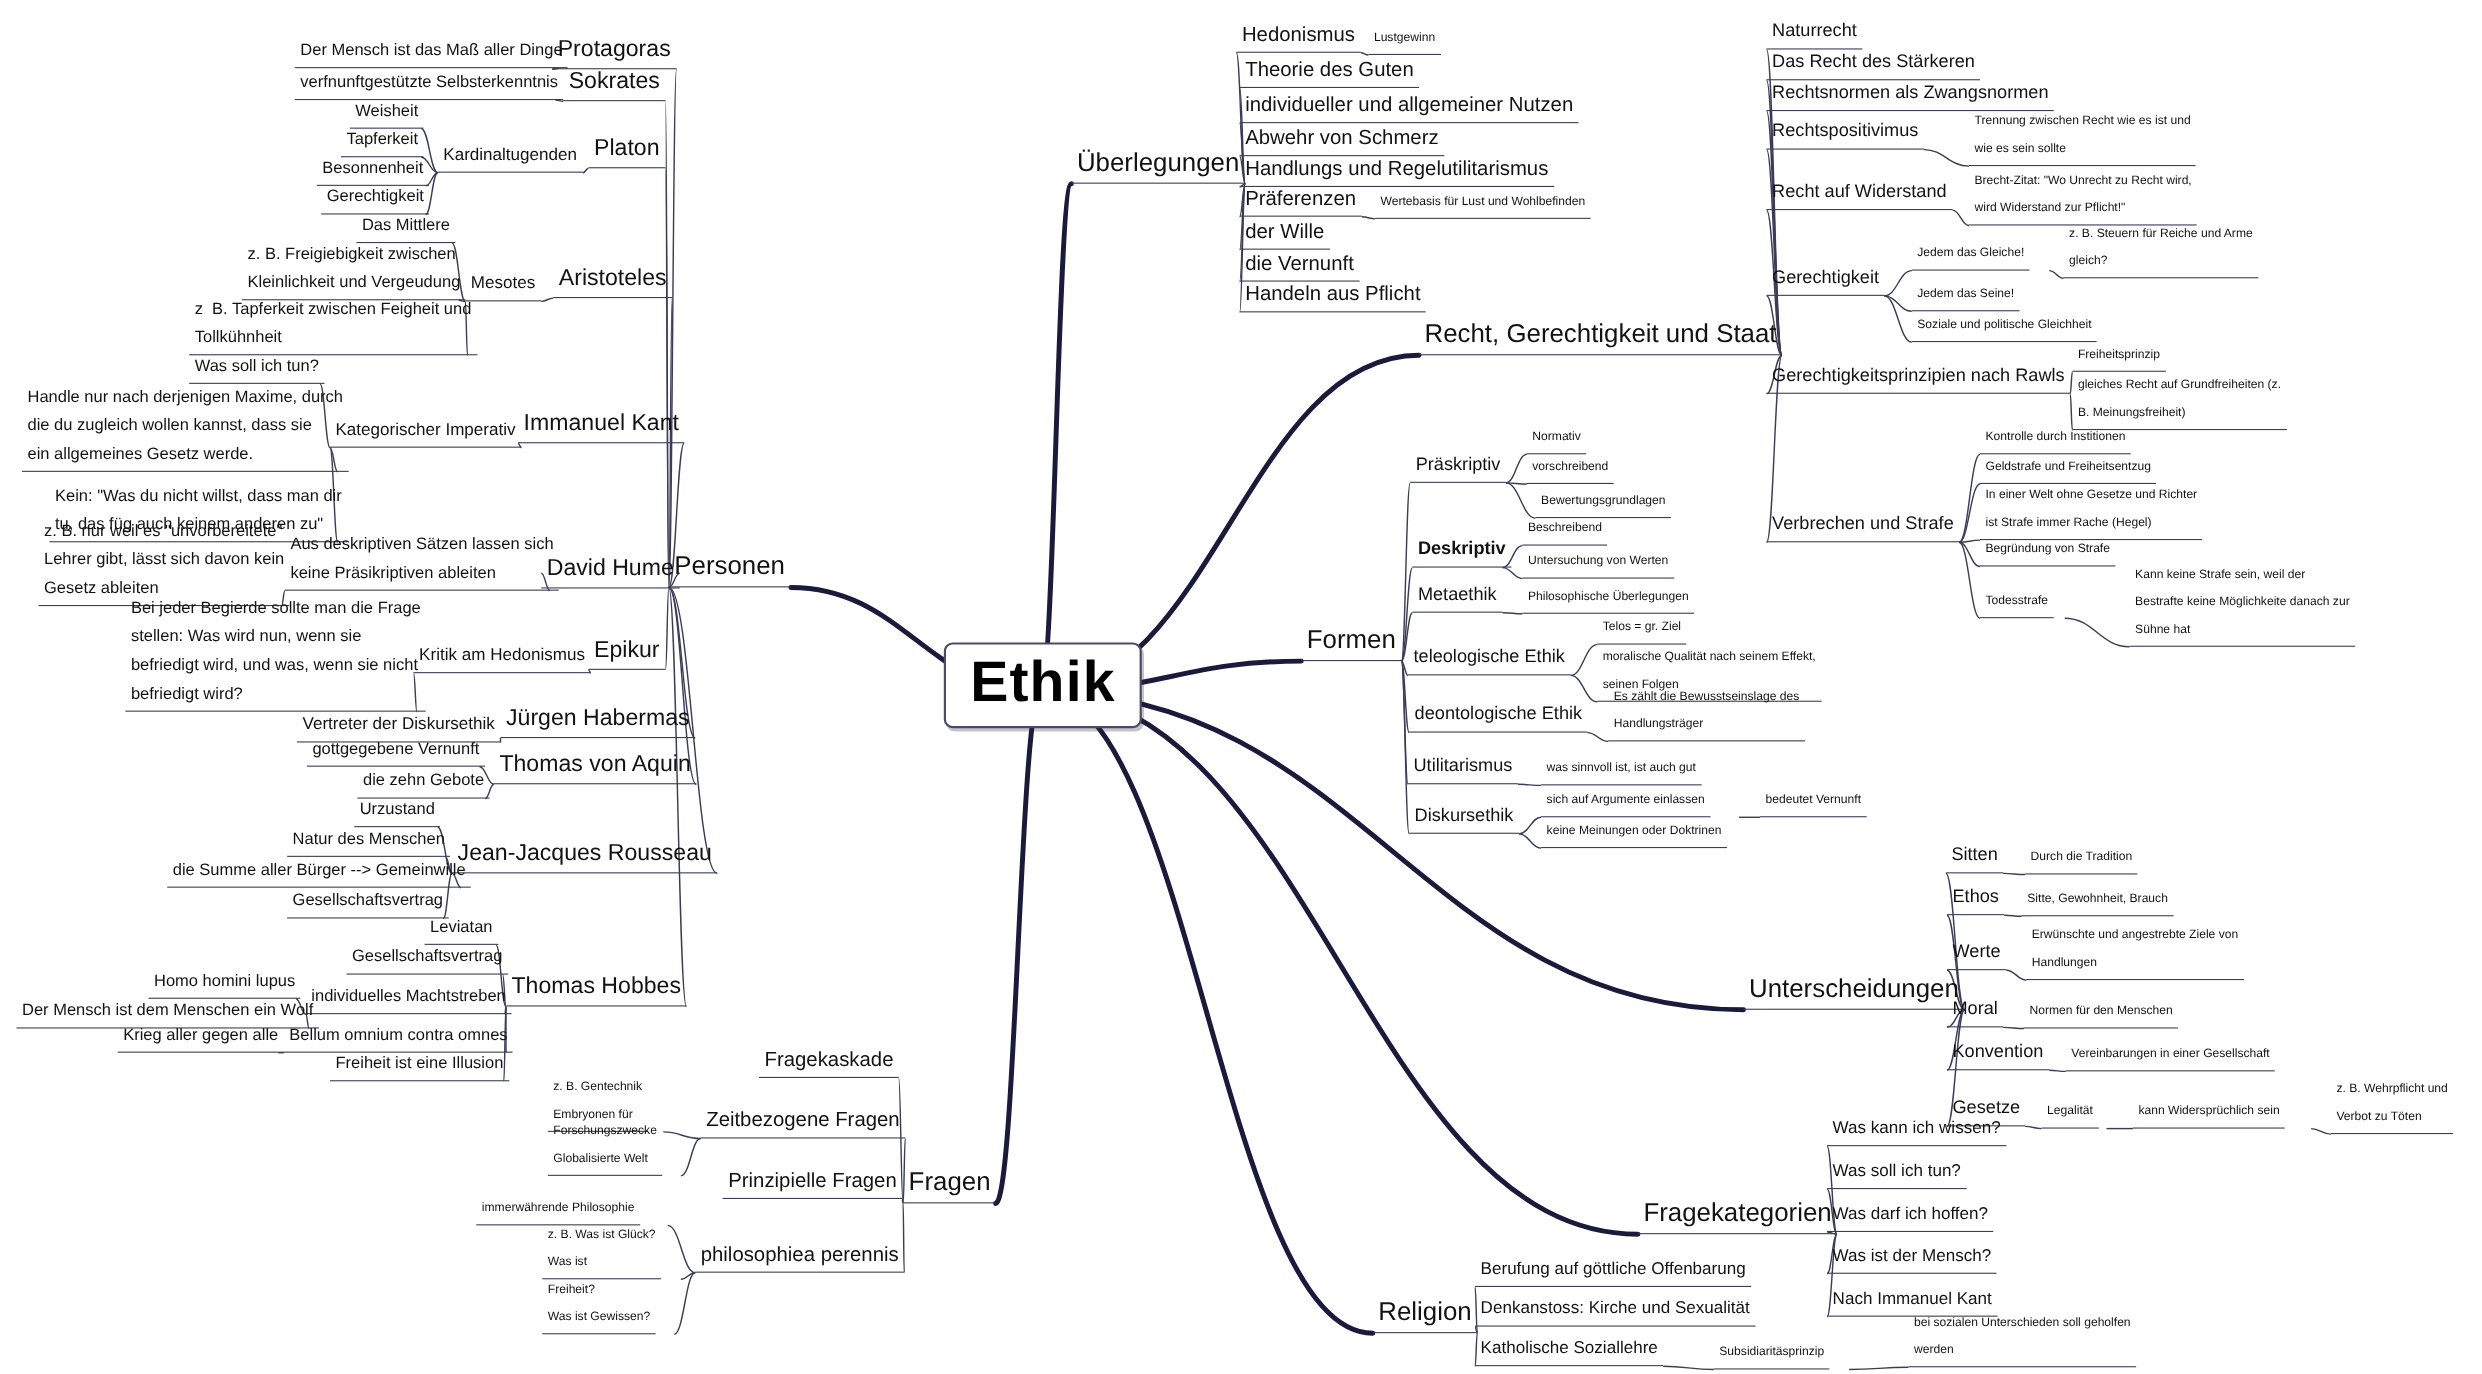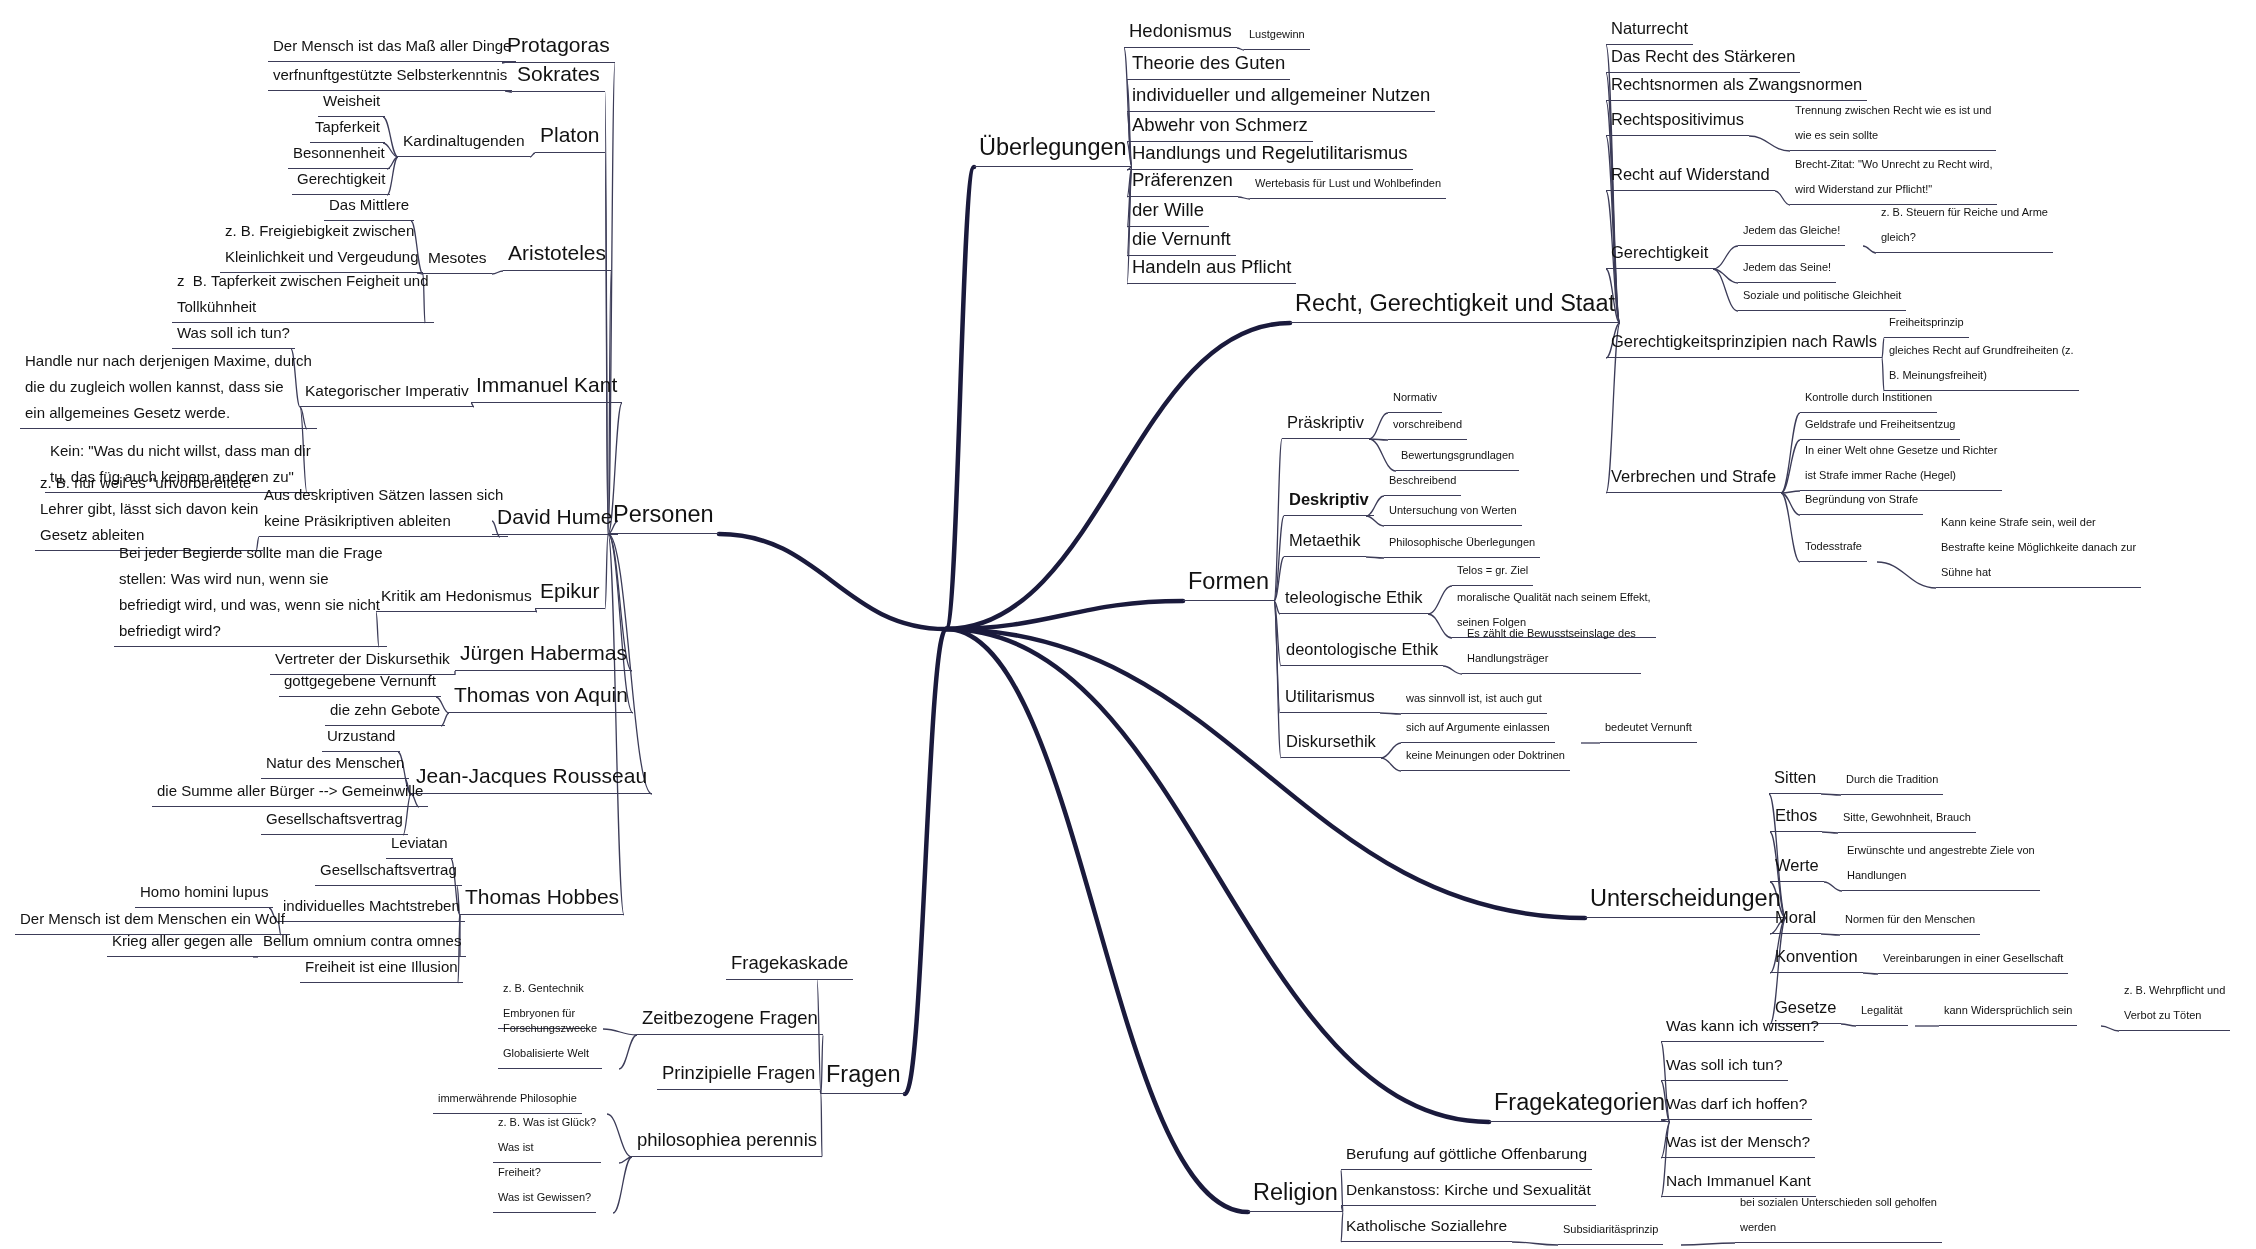--- a/index.html
+++ b/index.html
@@ -324,21 +324,21 @@
       <div class="node fs16" style="left: 1770px; top: 903px;">Moral</div>
       <div class="node fs13" style="left: 1840px; top: 907px;">Normen für den Menschen</div>
       <div class="node fs16" style="left: 1770px; top: 942px;">Konvention</div>
       <div class="node fs13" style="left: 1878px; top: 946px;">Vereinbarungen in einer Gesellschaft</div>
       <div class="node fs16" style="left: 1770px; top: 993px;">Gesetze</div>
       <div class="node fs13" style="left: 1856px; top: 998px;">Legalität</div>
       <div class="node fs13" style="left: 1939px; top: 998px;">kann Widersprüchlich sein</div>
       <div class="node fs13" style="left: 2119px; top: 978px;">z. B. Wehrpflicht und
 Verbot zu Töten</div>
       <div class="node fs23" style="left: 821px; top: 1058px;">Fragen</div>
-      <div class="node fs18" style="left: 726px; top: 948px;">Fragekaskade</div>
+      <div class="node fs18" style="left: 690px; top: 948px;">Fragekaskade</div>
       <div class="node fs18" style="left: 637px; top: 1003px;">Zeitbezogene Fragen</div>
       <div class="node fs13" style="left: 498px; top: 976px;">z. B. Gentechnik
 Embryonen für</div>
       <div class="node fs13" style="left: 498px; top: 1016px;">Forschungszwecke
 Globalisierte Welt</div>
       <div class="node fs18" style="left: 657px; top: 1058px;">Prinzipielle Fragen</div>
       <div class="node fs18" style="left: 632px; top: 1125px;">philosophiea perennis</div>
       <div class="node fs13" style="left: 433px; top: 1086px;">immerwährende Philosophie</div>
       <div class="node fs13" style="left: 493px; top: 1110px;">z. B. Was ist Glück?
 Was ist</div>
@@ -351,13 +351,14 @@
       <div class="node fs15" style="left: 1661px; top: 1128px;">Was ist der Mensch?</div>
       <div class="node fs15" style="left: 1661px; top: 1167px;">Nach Immanuel Kant</div>
       <div class="node fs23" style="left: 1248px; top: 1176px;">Religion</div>
       <div class="node fs15" style="left: 1341px; top: 1140px;">Berufung auf göttliche Offenbarung</div>
       <div class="node fs15" style="left: 1341px; top: 1176px;">Denkanstoss: Kirche und Sexualität</div>
       <div class="node fs15" style="left: 1341px; top: 1212px;">Katholische Soziallehre</div>
       <div class="node fs13" style="left: 1558px; top: 1217px;">Subsidiaritäsprinzip</div>
       <div class="node fs13" style="left: 1735px; top: 1190px;">bei sozialen Unterschieden soll geholfen
 werden</div>
     </div>
+  <div id="central">Ethik</div>
 </div>
 
 </body></html>

